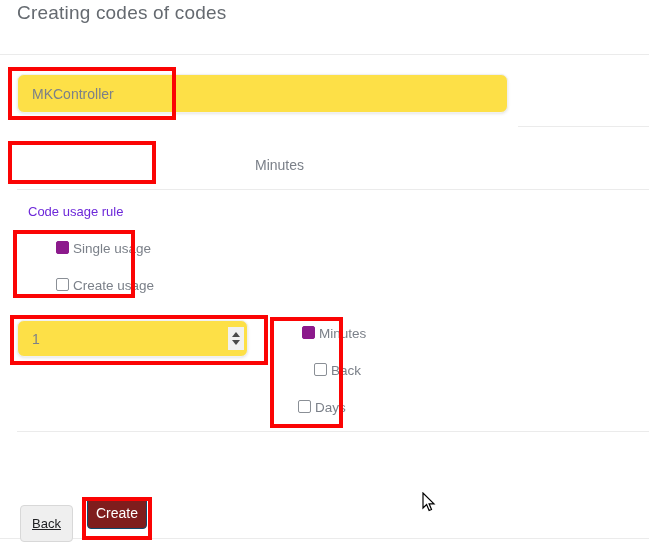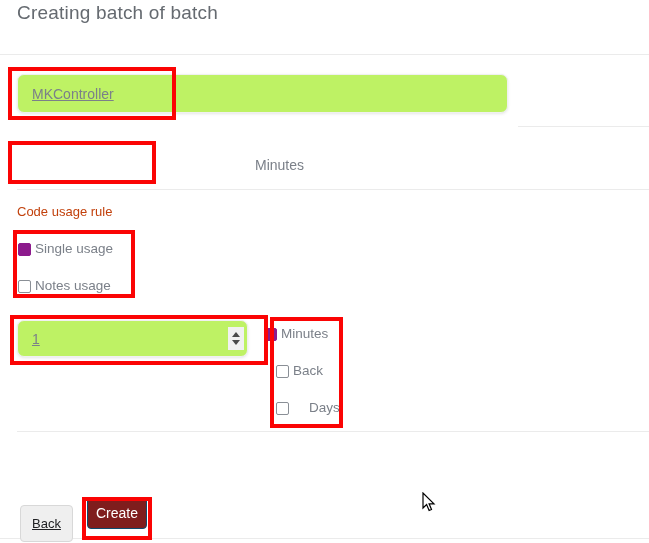--- a/index.html
+++ b/index.html
@@ -42,30 +42,29 @@
   .divider.d-top      { left: 0;   top: 54px;  width: 649px; }
   .divider.d-right1   { left: 518px; top: 126px; width: 131px; }
   .divider.d-vouchers { left: 17px; top: 189px; width: 632px; }
   .divider.d-notes    { left: 17px; top: 431px; width: 632px; }
   .divider.d-bottom   { left: 0;   top: 538px; width: 649px; }
 
   
   .field {
     position: absolute;
     box-sizing: border-box;
-    background: #bef264;
+    background: #fde047;
     border: 1px solid #f0f0f0;
     border-radius: 7px;
     box-shadow: 0 1px 3px rgba(0,0,0,0.10);
     font-family: "Liberation Sans", sans-serif;
     font-size: 14px;
     color: #7b8089;
     padding: 0 14px;
     outline: none;
-    text-decoration: underline;
   }
   .field::placeholder { color: #9aa0a6; opacity: 1; }
 
   #name-field     { left: 17px;  top: 74px;  width: 491px; height: 39px; }
   #vouchers-field { left: 17px;  top: 147px; width: 225px; height: 35px; }
   #duration-field { left: 17px;  top: 320px; width: 231px; height: 37px; padding-right: 32px; }
   #notes-field    { left: 17px;  top: 445px; width: 243px; height: 36px; }
 
   .vouchers-label {
     position: absolute;
@@ -95,33 +94,34 @@
     width: 0; height: 0;
     border-left: 4px solid transparent;
     border-right: 4px solid transparent;
   }
   .spin-up { border-bottom: 5px solid #4a4a4a; }
   .spin-dn { border-top: 5px solid #4a4a4a; }
 
   
   .section-label {
     position: absolute;
-    left: 17px;
+    left: 28px;
     top: 204px;
     font-size: 13px;
-    color: #c2410c;
+    color: #6d28d9;
     white-space: nowrap;
   }
 
   
   .cb-row {
     position: absolute;
     display: flex;
-    align-items: flex-end;
-    white-space: nowrap;
+    align-items: flex-start;
+    white-space: nowrap;
+    margin-left: 38px;
   }
   .cb-box {
     width: 13px;
     height: 13px;
     box-sizing: border-box;
     border: 1px solid #8a8f96;
     background: #ffffff;
     border-radius: 2px;
     flex: none;
     cursor: pointer;
@@ -133,21 +133,21 @@
   .cb-label {
     margin-left: 4px;
     font-size: 13.5px;
     color: #7b8089;
   }
 
   #cb-single   { left: 18px;  top: 241px; }
   #cb-multi    { left: 18px;  top: 278px; }
   #cb-minutes  { left: 264px; top: 326px; }
   #cb-hours    { left: 276px; top: 363px; }
-  #cb-days     { left: 276px; top: 400px; gap: 16px; }
+  #cb-days     { left: 260px; top: 400px; }
 
   
   .btn {
     position: absolute;
     box-sizing: border-box;
     font-family: "Liberation Sans", sans-serif;
     cursor: pointer;
     border-radius: 4px;
     display: flex;
     align-items: center;
@@ -193,21 +193,21 @@
     width: 14px;
     height: 20px;
     pointer-events: none;
   }
 </style>
 </head>
 <body>
 
 <div id="page">
 
-  <div class="page-title">Creating batch of batch</div>
+  <div class="page-title">Creating codes of codes</div>
 
   <div class="divider d-top"></div>
   <div class="divider d-right1"></div>
   <div class="divider d-vouchers"></div>
   <div class="divider d-notes"></div>
   <div class="divider d-bottom"></div>
 
   <input id="name-field" class="field" type="text" value="MKController" style="">
 
 
@@ -215,21 +215,21 @@
 
   <div class="section-label">Code usage rule</div>
 
   <div id="cb-single" class="cb-row">
     <span class="cb-box checked"></span>
     <span class="cb-label">Single usage</span>
   </div>
 
   <div id="cb-multi" class="cb-row">
     <span class="cb-box"></span>
-    <span class="cb-label">Notes usage</span>
+    <span class="cb-label">Create usage</span>
   </div>
 
   <input id="duration-field" class="field" type="text" value="1" style="">
 
   <div class="spinner">
     <span class="spin-up"></span>
     <span class="spin-dn"></span>
   </div>
 
   <div id="cb-minutes" class="cb-row">

